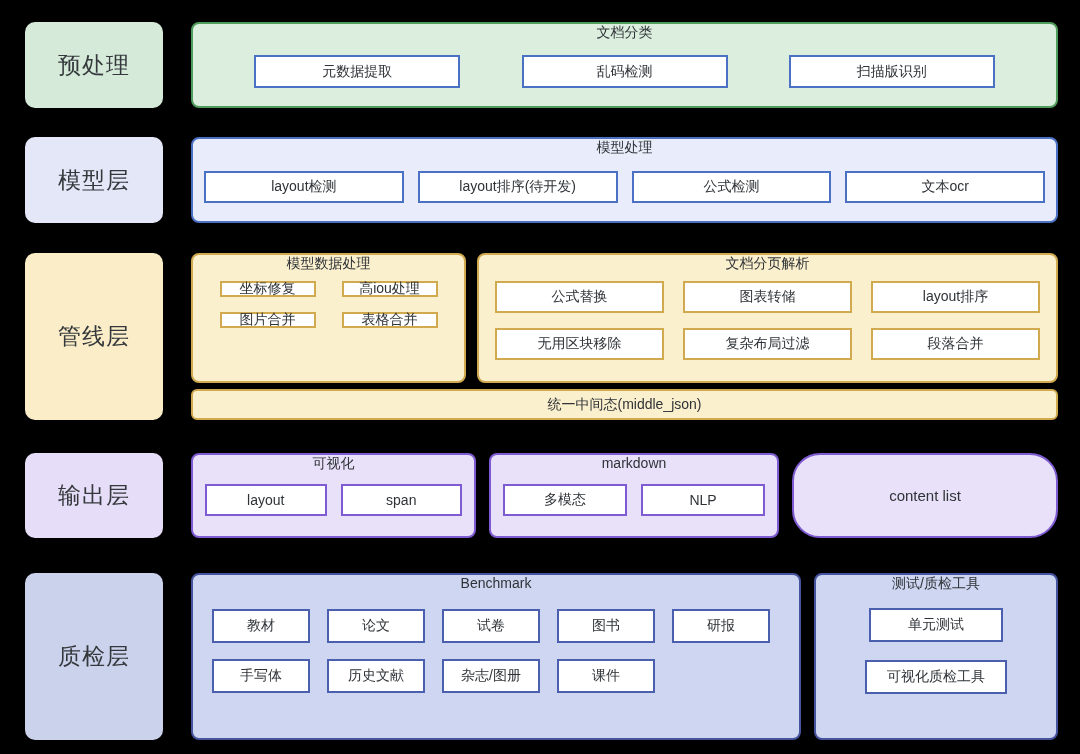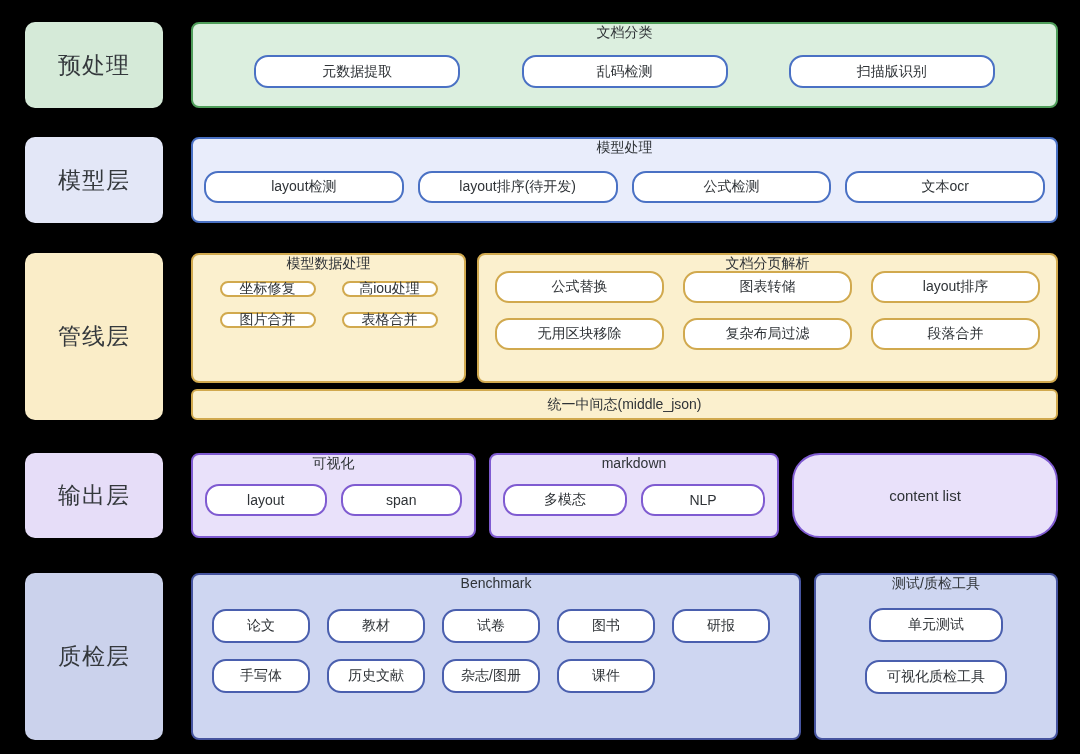--- a/index.html
+++ b/index.html
@@ -18,21 +18,21 @@
   .layer-label {
     flex:0 0 138px; border-radius:10px; display:flex; align-items:center; justify-content:center;
     font-size:23px; letter-spacing:1px; color:#34383c;
   }
   .content { flex:1; display:flex; min-width:0; }
 
   .group { border:2px solid; border-radius:8px; box-sizing:border-box; }
   .group-title { text-align:center; font-size:14px; line-height:16px; }
 
   .item {
-    background:var(--item_fill,#fff); border:2px solid; border-radius:14px;
+    background:var(--item_fill,#fff); border:2px solid; border-radius:0;
     display:flex; align-items:center; justify-content:center;
     font-size:14px; box-sizing:border-box; white-space:nowrap;
   }
 
   
   .g-green  { background:var(--green_fill,#dcefdf);  border-color:var(--green_border,#4f9d5a); }
   .l-green  { background:var(--green_label_fill,#d5ead8); }
   .g-blue   { background:var(--blue_fill,#e9edfb);   border-color:var(--blue_border,#4a71c4); }
   .l-blue   { background:var(--blue_label_fill,#e3e7f7); }
   .g-yellow { background:var(--yellow_fill,#fbf0ce); border-color:var(--yellow_border,#d1a94e); }
@@ -57,21 +57,21 @@
 
   
   .r3-col { flex:1; display:flex; flex-direction:column; min-width:0; }
   .r3-top { display:flex; gap:11px; height:130px; }
   .g-model-data { width:275px; flex:0 0 275px; }
   .g-doc-parse { flex:1; }
   .grid2 { display:grid; grid-template-columns:96px 96px; justify-content:center;
            column-gap:26px; row-gap:15px; margin-top:10px; }
   .grid2 .item { height:16px; }
   .grid3 { display:grid; grid-template-columns:1fr 1fr 1fr; padding:0 16px;
-           column-gap:19px; row-gap:15px; }
+           column-gap:19px; row-gap:15px; margin-top:10px; }
   .grid3 .item { height:32px; }
   .mid-bar {
     margin-top:6px; flex:1; border:2px solid var(--yellow_border,#d1a94e);
     background:var(--yellow_fill,#fbf0ce); border-radius:6px;
     display:flex; align-items:center; justify-content:center; font-size:14px;
     box-sizing:border-box;
   }
 
   
   #r4 .content { gap:13px; }
@@ -176,22 +176,22 @@
       <div class="group g-purple content-list-box">content list</div>
     </div>
   </div>
 
   <div class="row" id="r5">
     <div class="layer-label l-indigo">质检层</div>
     <div class="content">
       <div class="group g-indigo g-benchmark">
         <div class="group-title">Benchmark</div>
         <div class="bench-row bench-row-1">
+          <div class="item item-indigo">教材</div>
           <div class="item item-indigo">论文</div>
-          <div class="item item-indigo">教材</div>
           <div class="item item-indigo">试卷</div>
           <div class="item item-indigo">图书</div>
           <div class="item item-indigo">研报</div>
         </div>
         <div class="bench-row bench-row-2">
           <div class="item item-indigo">手写体</div>
           <div class="item item-indigo">历史文献</div>
           <div class="item item-indigo">杂志/图册</div>
           <div class="item item-indigo">课件</div>
         </div>

